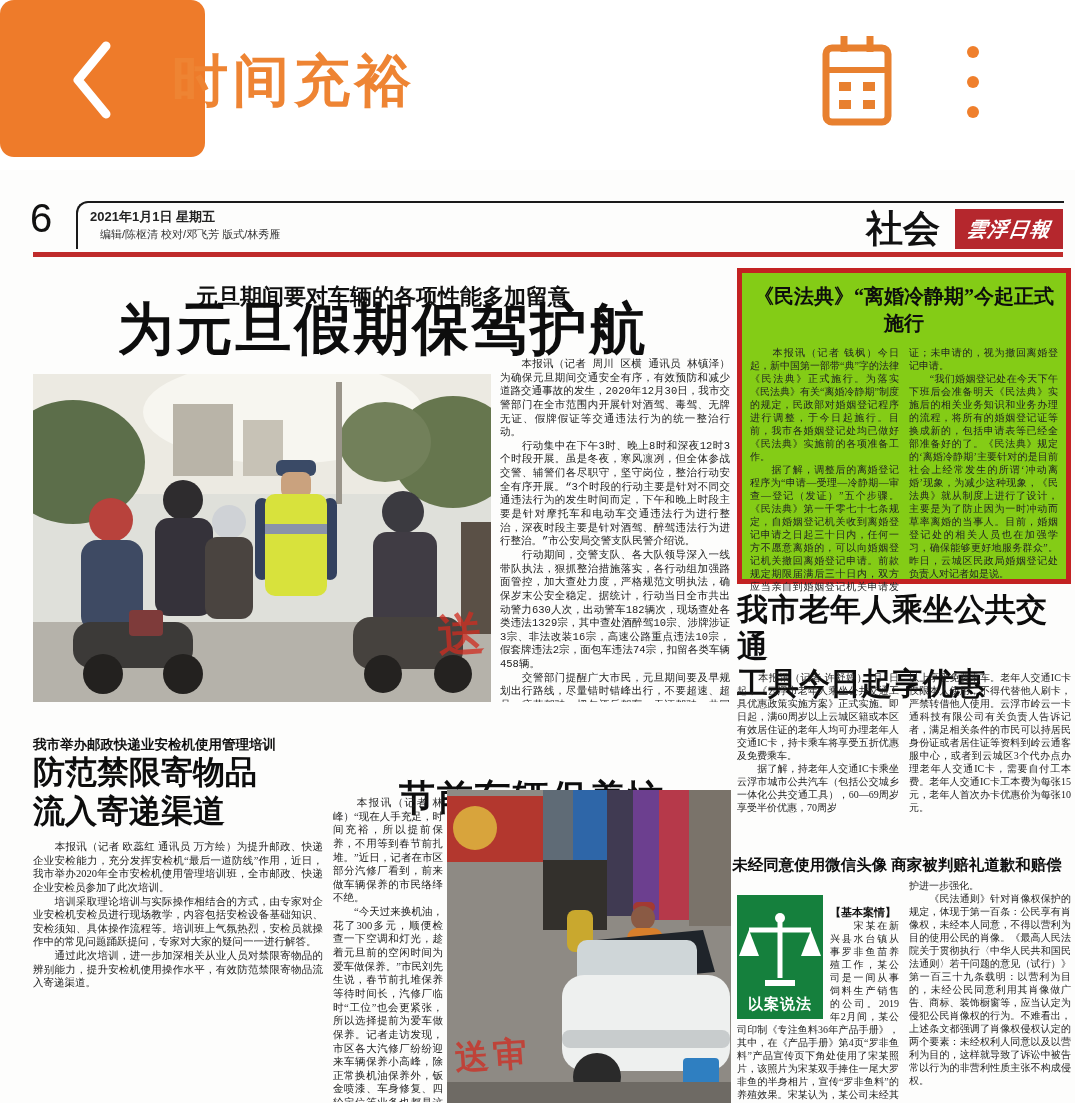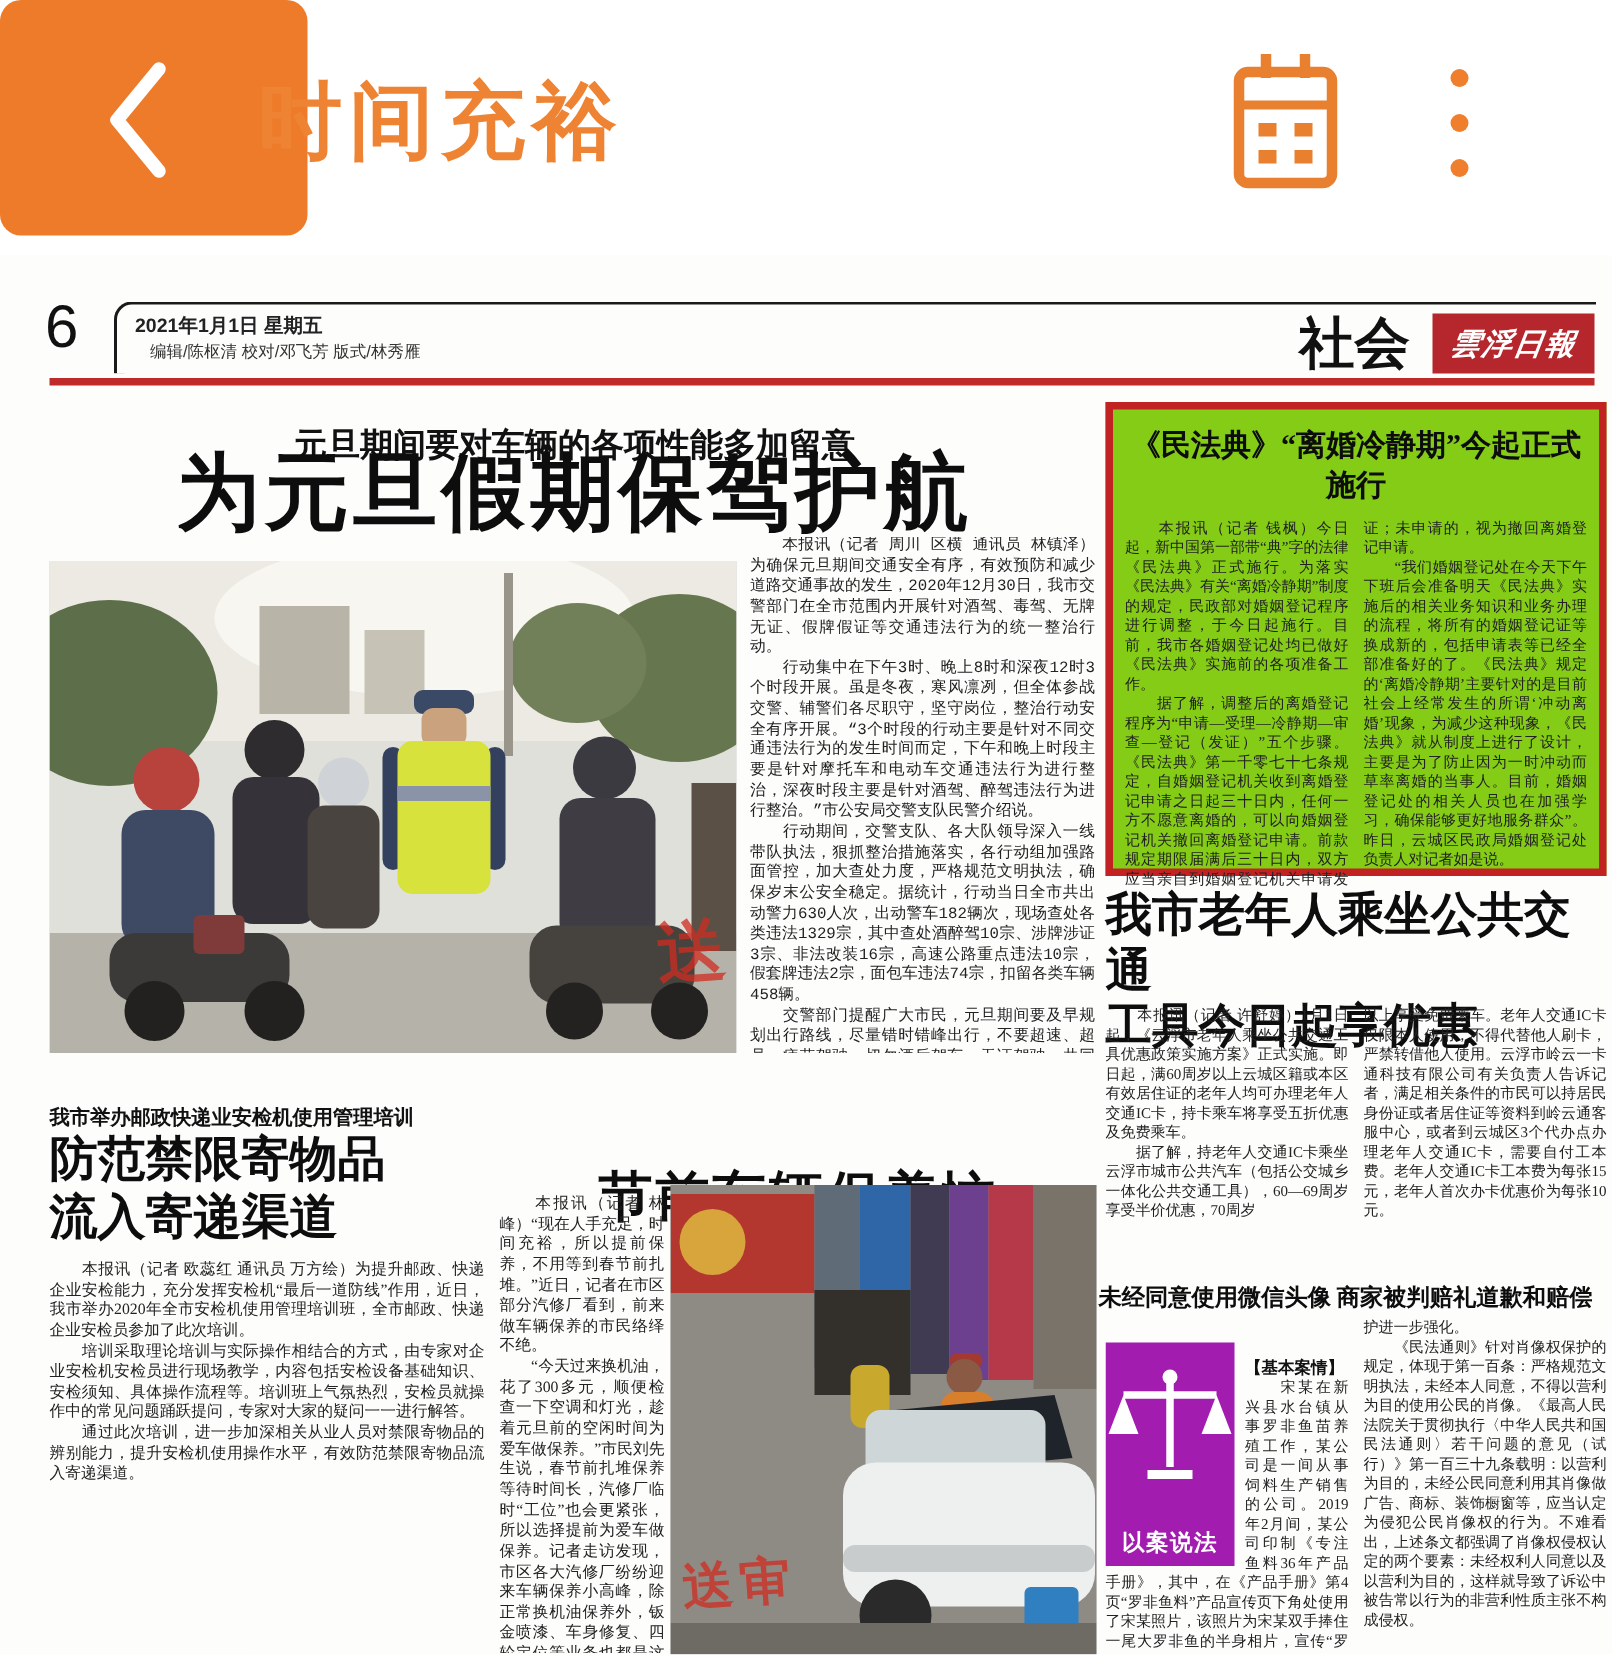--- a/index.html
+++ b/index.html
@@ -63,21 +63,21 @@
 
   
   .transit-headline{left:737px;top:591px;width:334px;font-size:31px;line-height:1.2;}
   .transit-cols{left:737px;top:671px;width:334px;}
   .transit-cols .col{width:162px;height:168px;font-size:10px;}
 
   
   .wechat-headline{left:722px;top:855px;width:350px;text-align:center;font-size:15.5px;}
   .wechat-content{left:737px;top:879px;width:334px;height:222px;}
   .wechat-content .col{width:162px;height:222px;font-size:10px;}
-  .case-badge{float:left;width:86px;height:149px;margin:3px 7px 3px 0;background:#a21caf;position:relative;}
+  .case-badge{float:left;width:86px;height:124px;margin:3px 7px 3px 0;background:#15803d;position:relative;}
   .case-badge .badge-label{position:absolute;bottom:5px;left:0;width:100%;text-align:center;color:#fff;
                            font-size:15px;font-weight:900;letter-spacing:1px;}
   .case-label{font-weight:900;font-size:11px;text-align:center;color:#111;}
 </style>
 </head>
 <body>
 
 <div class="screen">
 
   <div class="abs app-header">
@@ -229,17 +229,17 @@
             <path d="M12 22 L2 48 H22 Z" fill="#ffffff"></path>
             <path d="M74 22 L64 48 H84 Z" fill="#ffffff"></path>
             <rect x="28" y="72" width="30" height="6" fill="#fff"></rect>
           </svg>
           <span class="badge-label">以案说法</span>
         </span>
         <span class="case-label">【基本案情】</span>
         <span>　　宋某在新兴县水台镇从事罗非鱼苗养殖工作，某公司是一间从事饲料生产销售的公司。2019年2月间，某公司印制《专注鱼料36年产品手册》，其中，在《产品手册》第4页“罗非鱼料”产品宣传页下角处使用了宋某照片，该照片为宋某双手捧住一尾大罗非鱼的半身相片，宣传“罗非鱼料”的养殖效果。宋某认为，某公司未经其同意，使用了其照片作为产品宣传，侵犯了其肖像权。</span>
       </div>
       <div class="bodytext col">护进一步强化。
-　　《民法通则》针对肖像权保护的规定，体现于第一百条：严格规范文明执法，未经本人同意，不得以营利为目的使用公民的肖像。《最高人民法院关于贯彻执行〈中华人民共和国民法通则〉若干问题的意见（试行）》第一百三十九条载明：以营利为目的，未经公民同意利用其肖像做广告、商标、装饰橱窗等，应当认定为侵犯公民肖像权的行为。不难看出，上述条文都强调了肖像权侵权认定的两个要素：未经权利人同意以及以营利为目的，这样就导致了诉讼中被告常以行为的非营利性质主张不构成侵权。</div>
+　　《民法通则》针对肖像权保护的规定，体现于第一百条：公民享有肖像权，未经本人同意，不得以营利为目的使用公民的肖像。《最高人民法院关于贯彻执行〈中华人民共和国民法通则〉若干问题的意见（试行）》第一百三十九条载明：以营利为目的，未经公民同意利用其肖像做广告、商标、装饰橱窗等，应当认定为侵犯公民肖像权的行为。不难看出，上述条文都强调了肖像权侵权认定的两个要素：未经权利人同意以及以营利为目的，这样就导致了诉讼中被告常以行为的非营利性质主张不构成侵权。</div>
     </div>
 
   </div>
 </div>
 
 </body></html>

